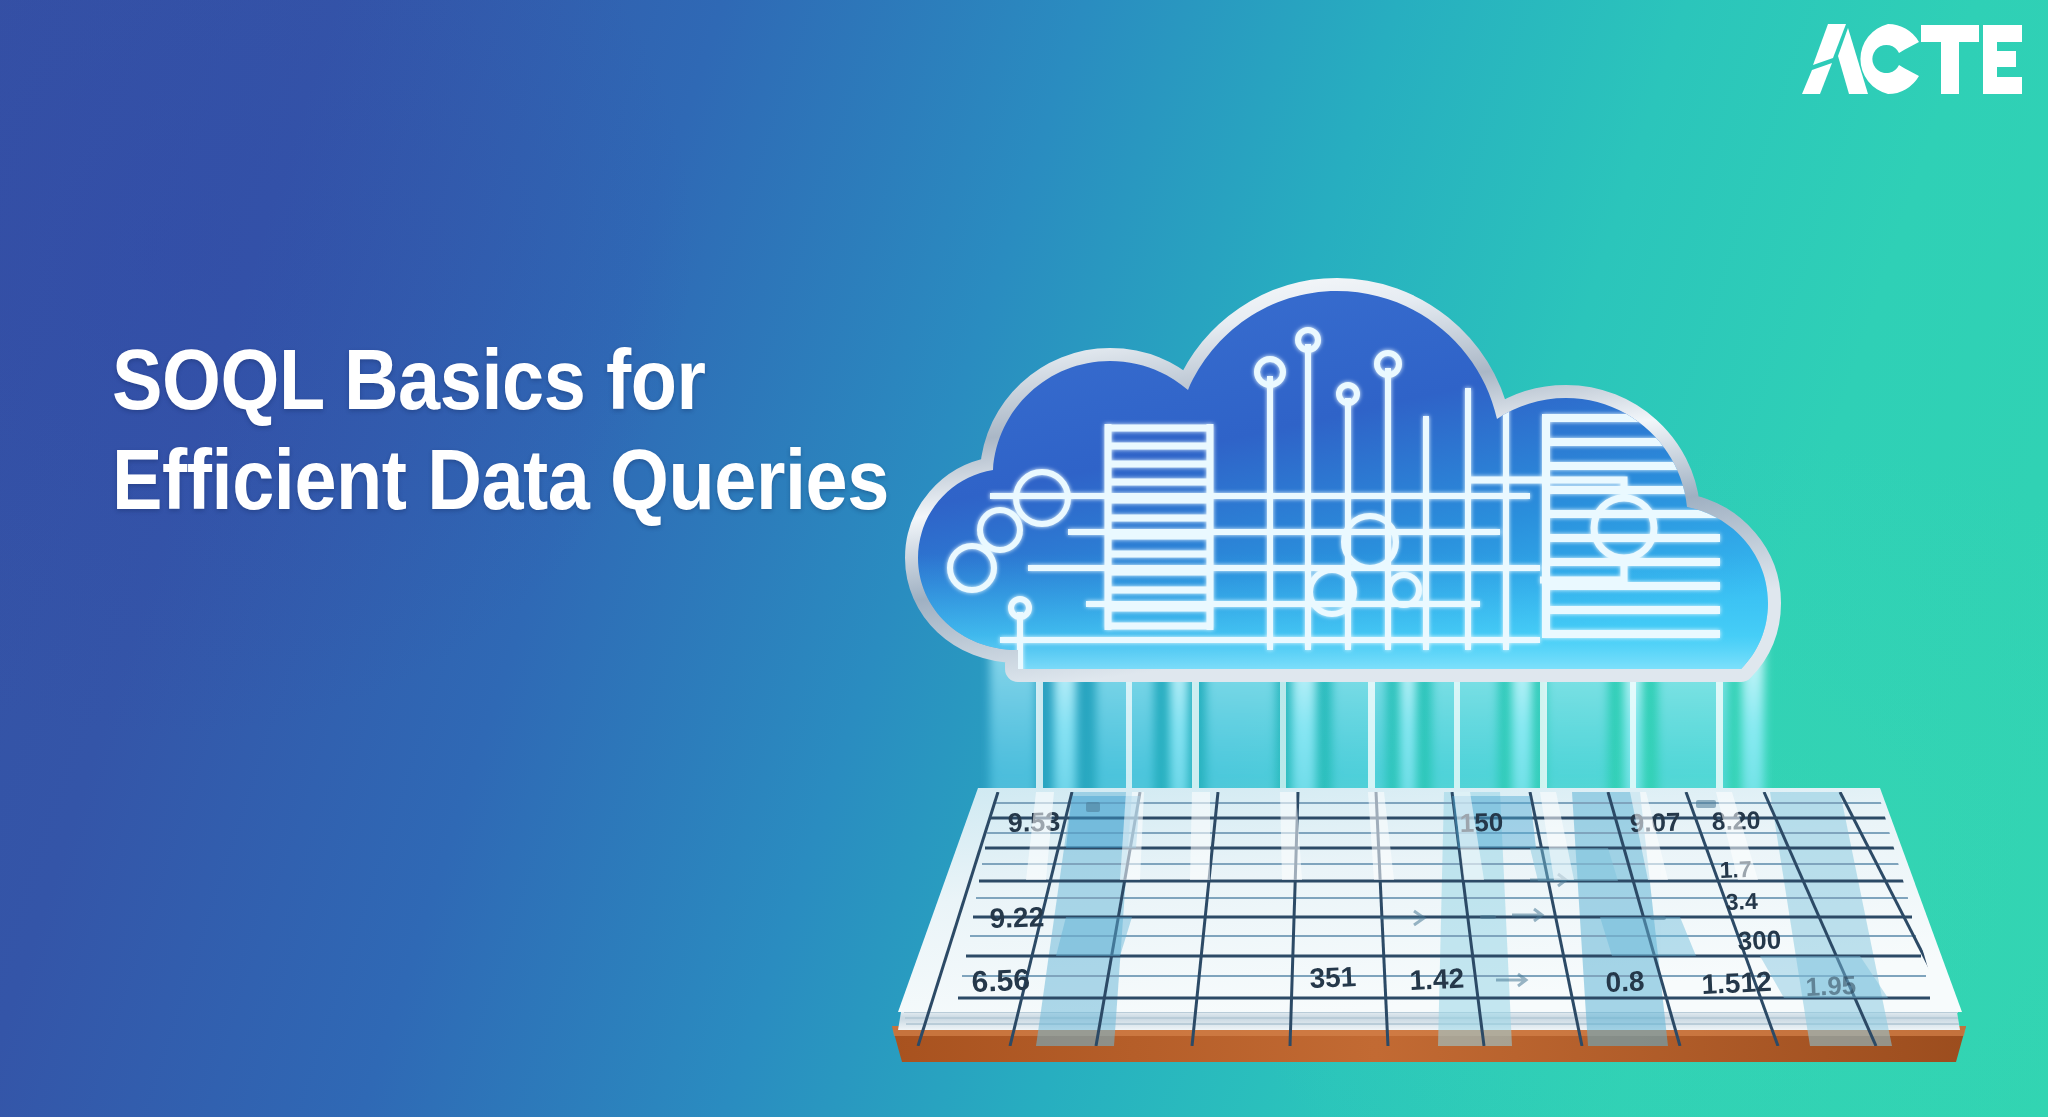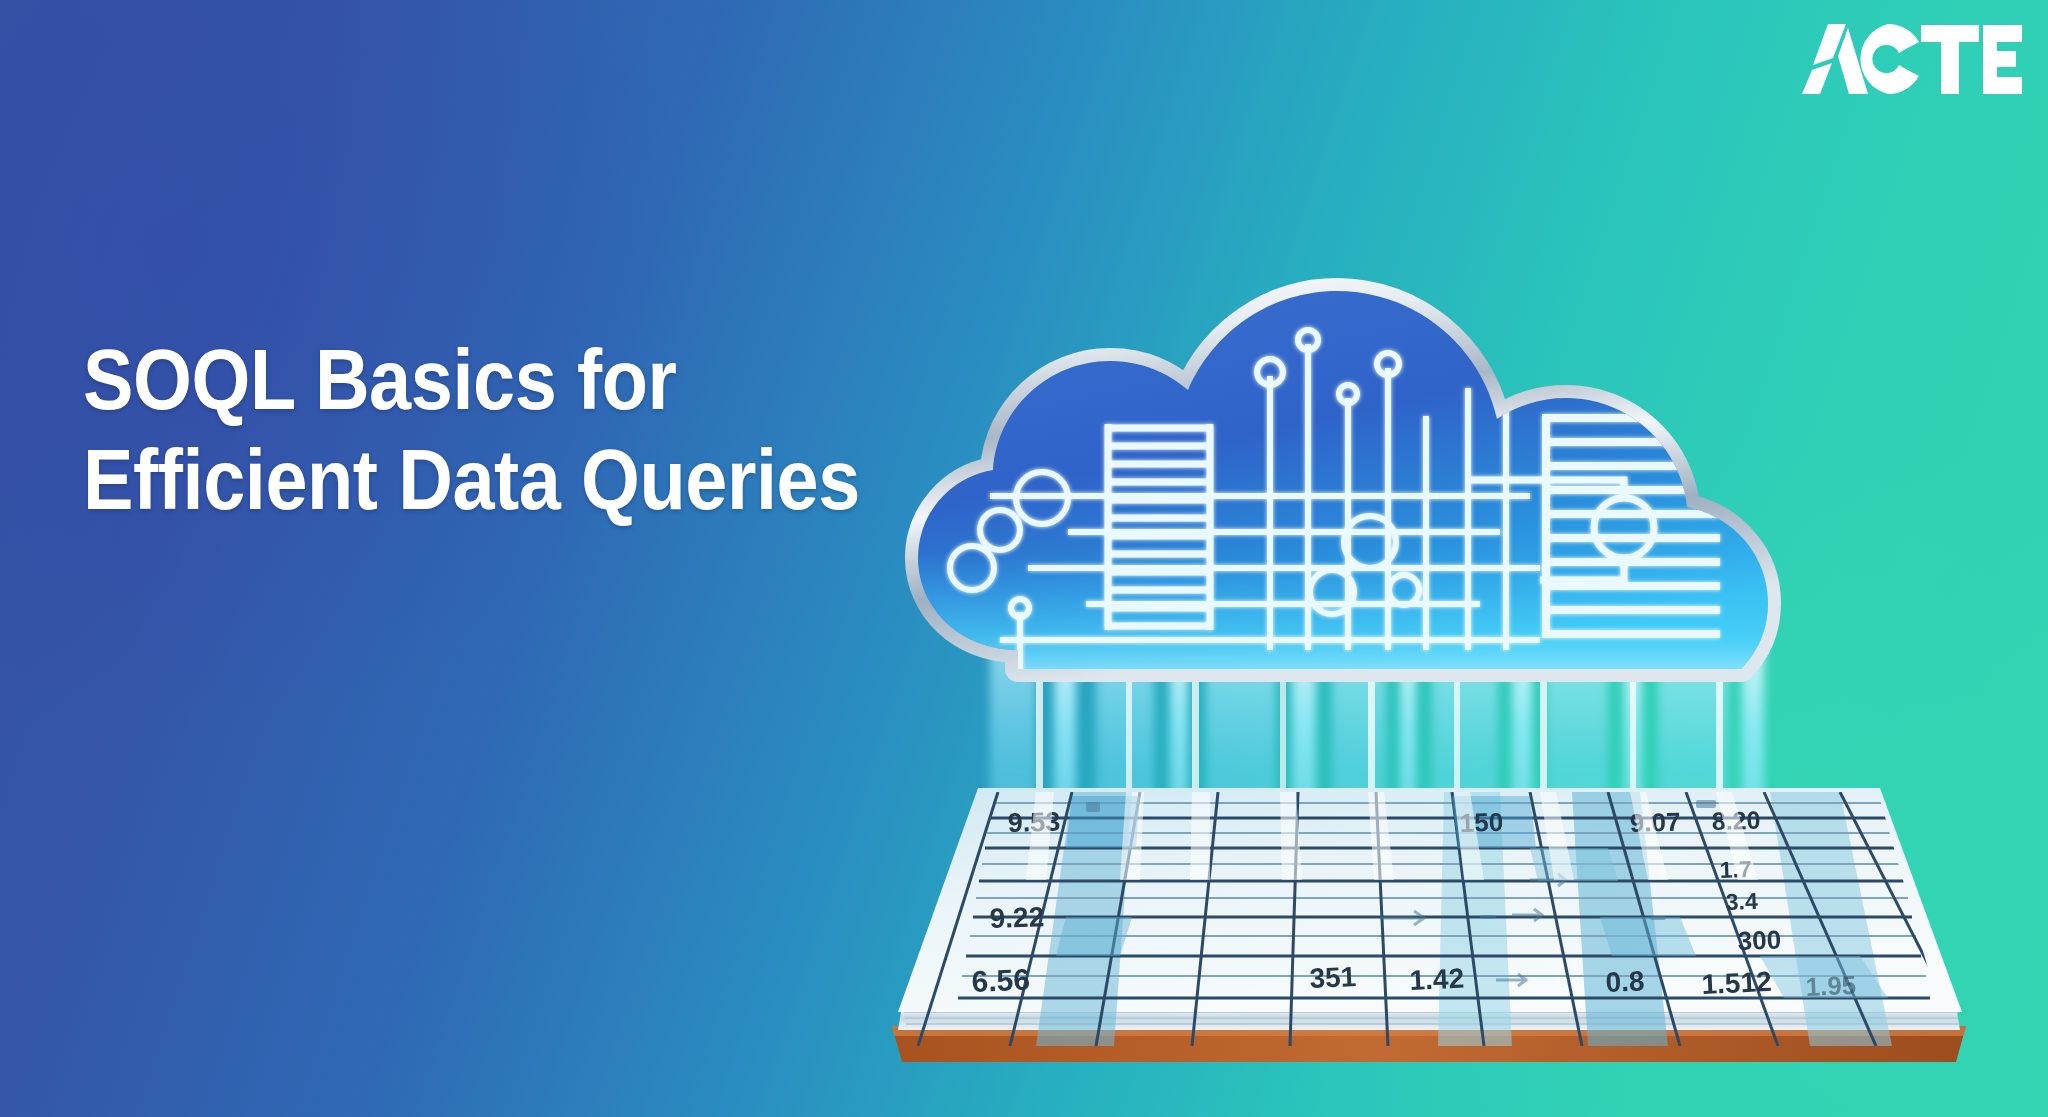--- a/index.html
+++ b/index.html
@@ -41,21 +41,21 @@
   .logo {
     position:absolute;
     top:18px; right:26px;
     width:220px; height:82px;
   }
   .logo svg { display:block; width:100%; height:100%; }
 
   
   .title-block {
     position:absolute;
-    left:83px;
+    left:112px;
     top:330px;
     width:880px;
   }
   .title-line {
     color:#ffffff;
     font-family:"Liberation Sans Narrow","Liberation Sans", sans-serif;
     font-weight:bold;
     font-size:86px;
     line-height:1.16;
     letter-spacing:-0.5px;

